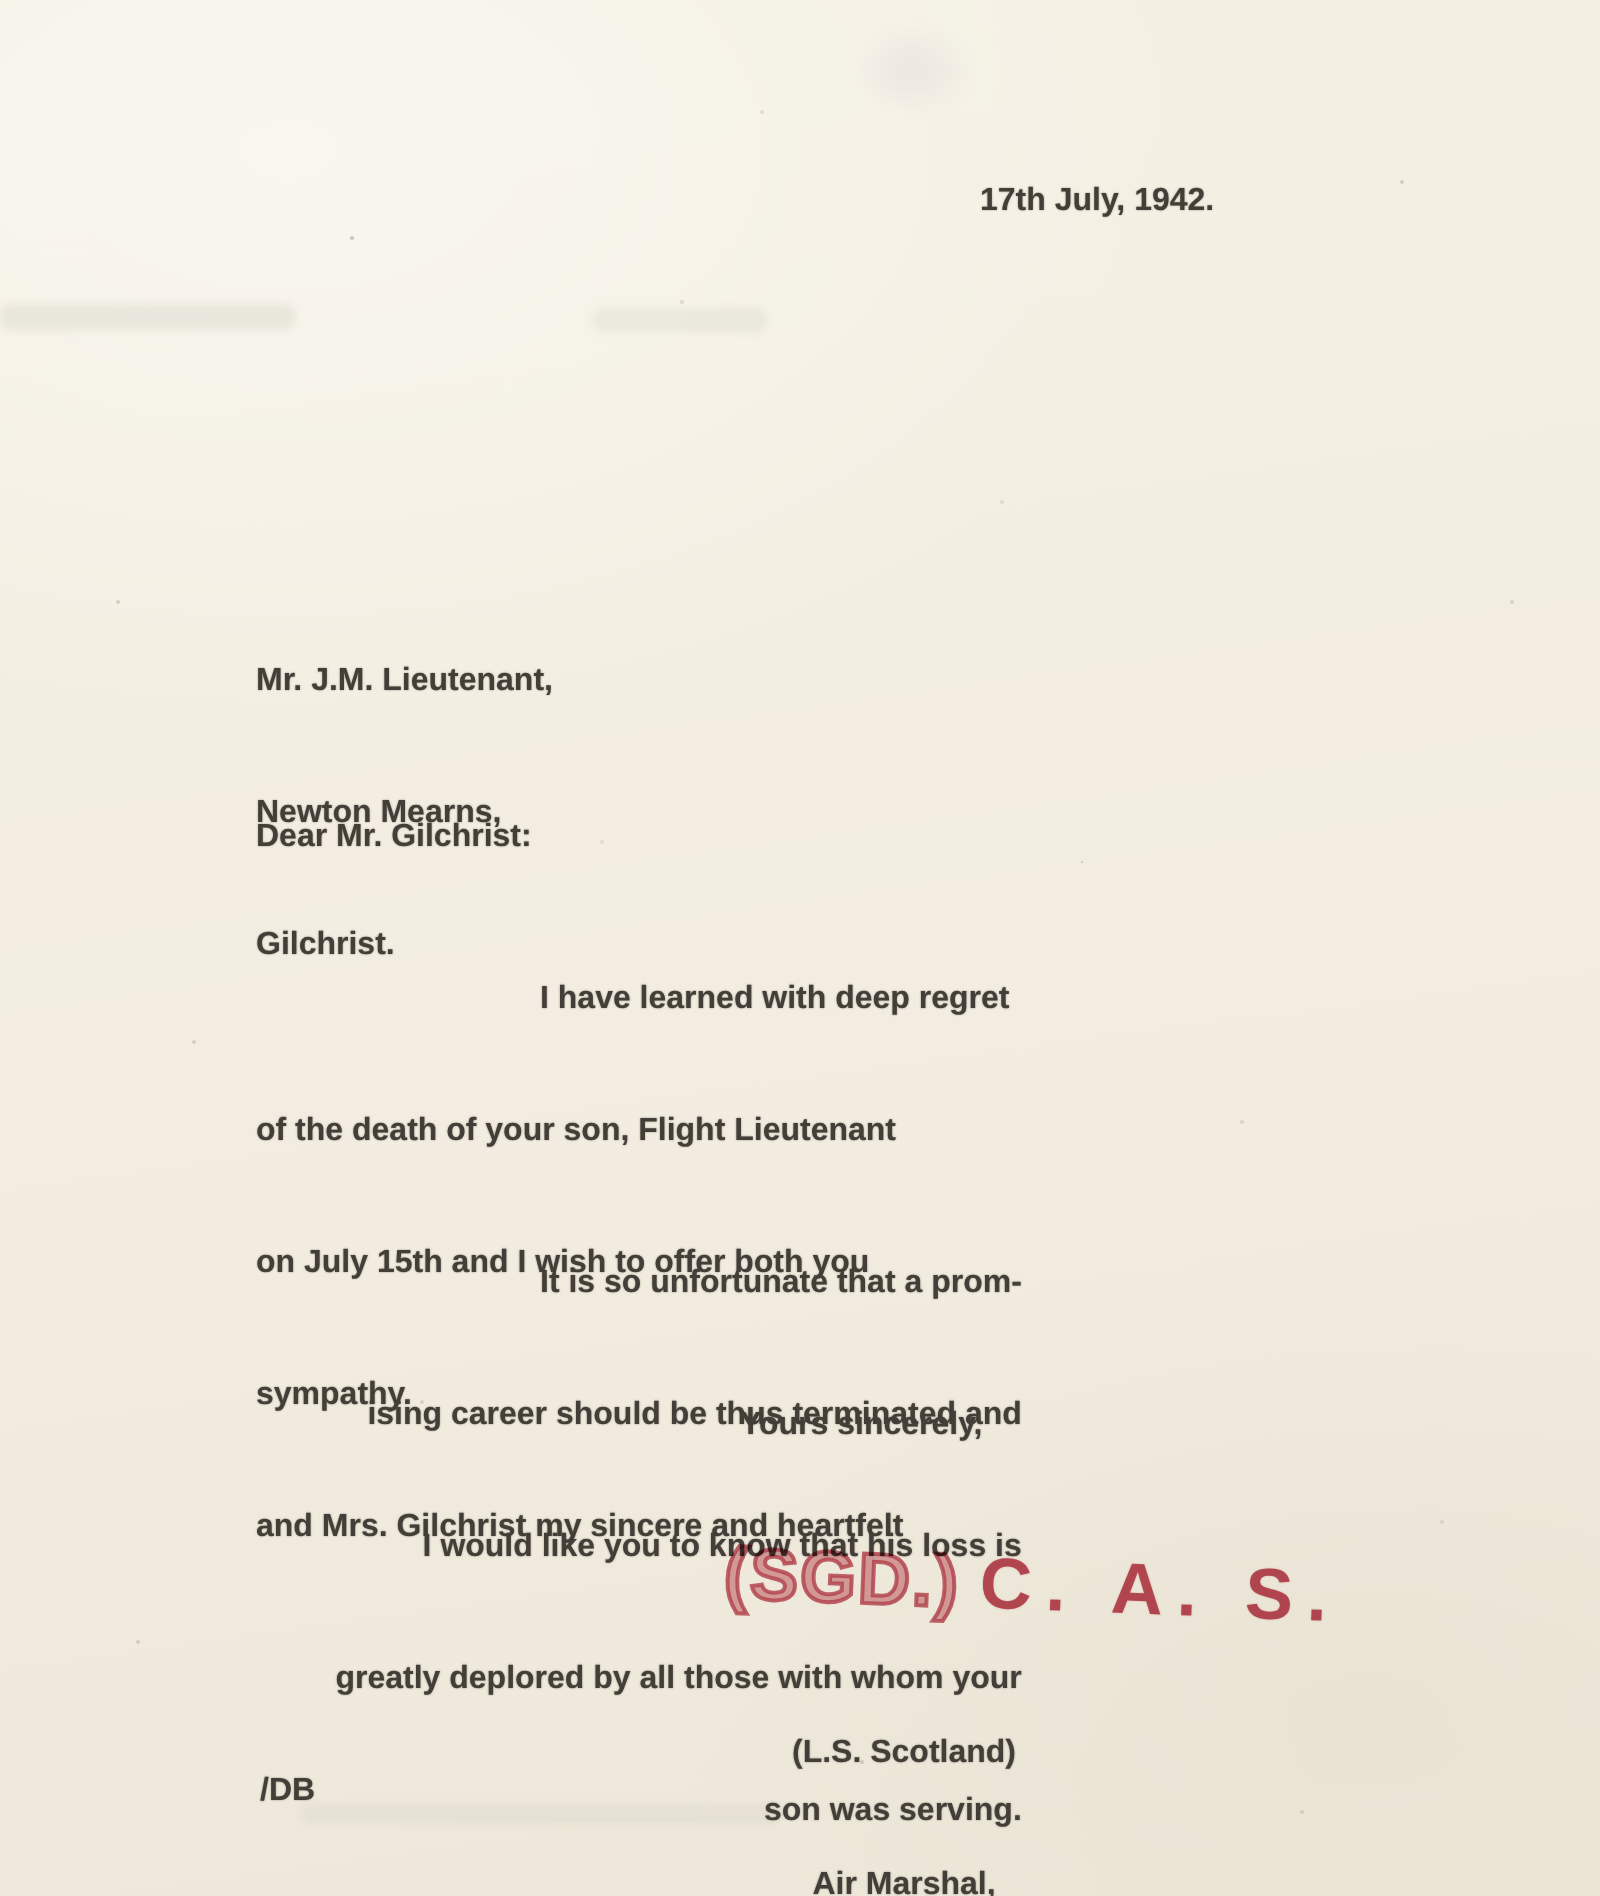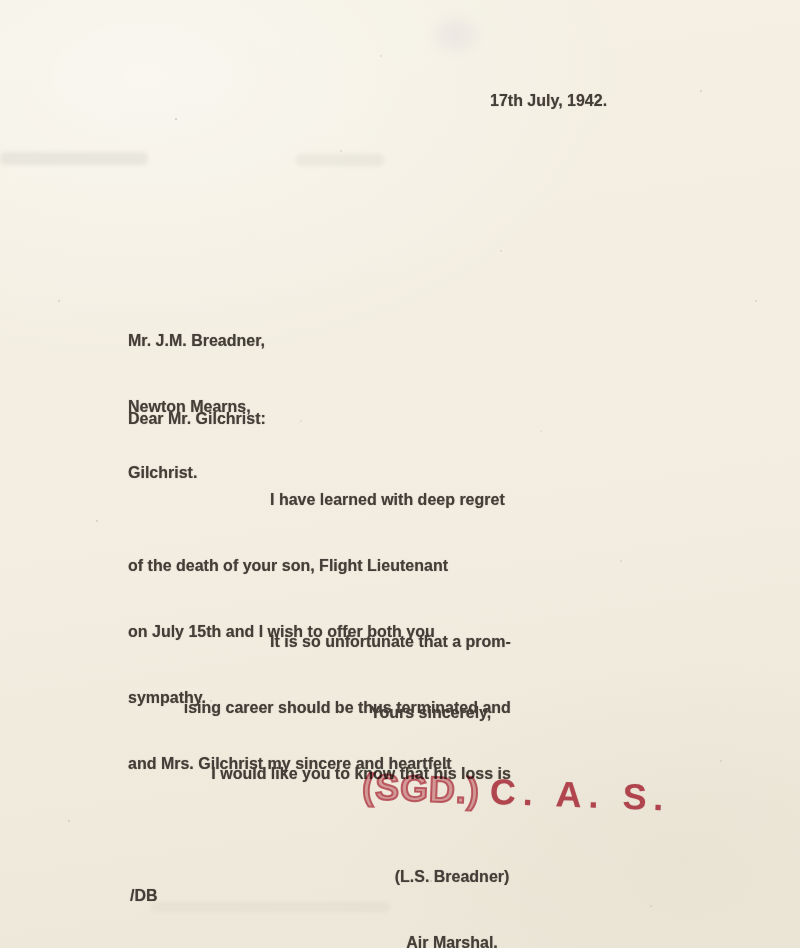--- a/index.html
+++ b/index.html
@@ -89,48 +89,50 @@
   <div class="specks"></div>
 
   <div class="ghost ghost1"></div>
   <div class="ghost ghost2"></div>
   <div class="ghost ghost3"></div>
   <div class="ghost ghost4"></div>
 
   <div class="typed" style="left:490px; top:54px;">17th July, 1942.</div>
 
   <div class="typed" style="left:128px; top:250px;">
-    <div>Mr. J.M. Breadner,</div>
+    <div>Mr. J.M. Lieutenant,</div>
     <div>Newton Mearns,</div>
     <div>Gilchrist.</div>
   </div>
 
   <div class="typed" style="left:128px; top:372px;">Dear Mr. Gilchrist:</div>
 
   <div class="typed" style="left:128px; top:409px;">
     <div class="indent">I have learned with deep regret</div>
     <div>of the death of your son, Flight Lieutenant</div>
     <div>on July 15th and I wish to offer both you</div>
     <div>sympathy.</div>
     <div>and Mrs. Gilchrist my sincere and heartfelt</div>
   </div>
 
   <div class="typed" style="left:128px; top:551px;text-align:right;">
     <div class="indent">It is so unfortunate that a prom-</div>
     <div>ising career should be thus terminated and</div>
     <div>I would like you to know that his loss is</div>
+    <div>greatly deplored by all those with whom your</div>
+    <div>son was serving.</div>
   </div>
 
   <div class="typed" style="left:370px; top:666px;">Yours sincerely,</div>
 
   <div class="stamp">
     <span class="stamp-prefix">(SGD.)</span><span class="stamp-initials">C. A. S.</span>
   </div>
 
   <div class="typed center-block" style="left:292px; top:786px; width:320px;">
-    <div>(L.S. Breadner)</div>
+    <div>(L.S. Scotland)</div>
     <div>Air Marshal,</div>
     
   </div>
 
   <div class="typed" style="left:130px; top:849px;">/DB</div>
 
 </div>
 
 </body></html>

